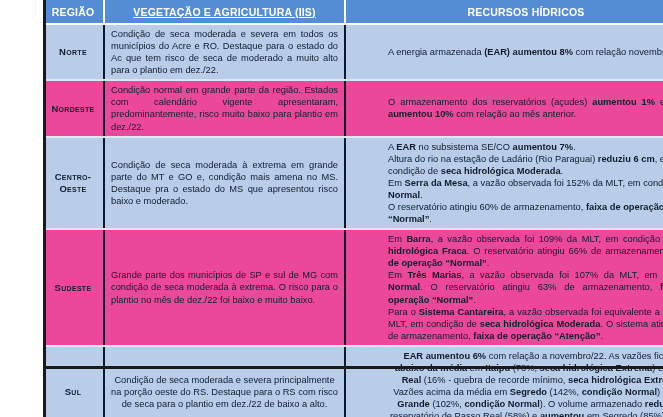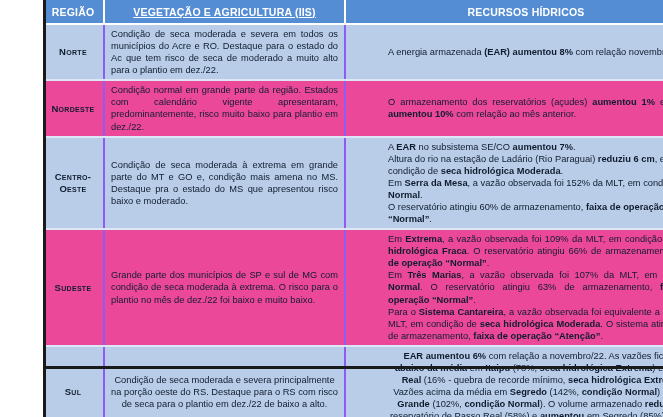--- a/index.html
+++ b/index.html
@@ -44,21 +44,21 @@
   thead th.th-region { border-right: 2px solid #ffffff; }
   thead th.th-veg    { border-right: 2px solid #ffffff; text-decoration: underline; }
 
   tbody td {
     vertical-align: middle;
     font-size: 9.3px;
     line-height: 1.30;
     color: #0f1c2e;
     padding: 3px 6px;
     border-bottom: 2px solid #dce6f4;
-    border-right: 2px solid #8b5cf6;
+    border-right: 2px solid #0f172a;
   }
   tbody tr:last-child td { border-bottom: none; text-align: center; }
   tbody td:last-child { border-right: none; padding-left: 42px; }
 
   td.region-cell {
     text-align: center;
     font-weight: bold;
     font-size: 9.5px;
     font-variant: small-caps;
     letter-spacing: 0.3px;
@@ -144,21 +144,21 @@
           <p class="p">O reservatório atingiu 60% de armazenamento, <b>faixa de operação “Normal”</b>.</p>
         </td>
       </tr>
 
       <tr class="band-b">
         <td class="region-cell">Sudeste</td>
         <td class="text-cell">
           <span>Grande parte dos municípios de SP e sul de MG com condição de seca moderada à extrema. O risco para o plantio no mês de dez./22 foi baixo e muito baixo.</span>
         </td>
         <td class="text-cell">
-          <p class="p">Em <b>Extrema</b>, a vazão observada foi 109% da MLT, em condição de <b>seca hidrológica Fraca</b>. O reservatório atingiu 66% de armazenamento, <b>faixa de operação “Normal”</b>.</p>
+          <p class="p">Em <b>Barra</b>, a vazão observada foi 109% da MLT, em condição de <b>seca hidrológica Fraca</b>. O reservatório atingiu 66% de armazenamento, <b>faixa de operação “Normal”</b>.</p>
           <p class="p">Em <b>Três Marias</b>, a vazão observada foi 107% da MLT, em condição <b>Normal</b>. O reservatório atingiu 63% de armazenamento, <b>faixa de operação “Normal”</b>.</p>
           <p class="p">Para o <b>Sistema Cantareira</b>, a vazão observada foi equivalente a 108% da MLT, em condição de <b>seca hidrológica Moderada</b>. O sistema atingiu 43% de armazenamento, <b>faixa de operação “Atenção”</b>.</p>
         </td>
       </tr>
 
       <tr class="band-a">
         <td class="region-cell">Sul</td>
         <td class="text-cell">
           <span>Condição de seca moderada e severa principalmente na porção oeste do RS. Destaque para o RS com risco de seca para o plantio em dez./22 de baixo a alto.</span>
         </td>

